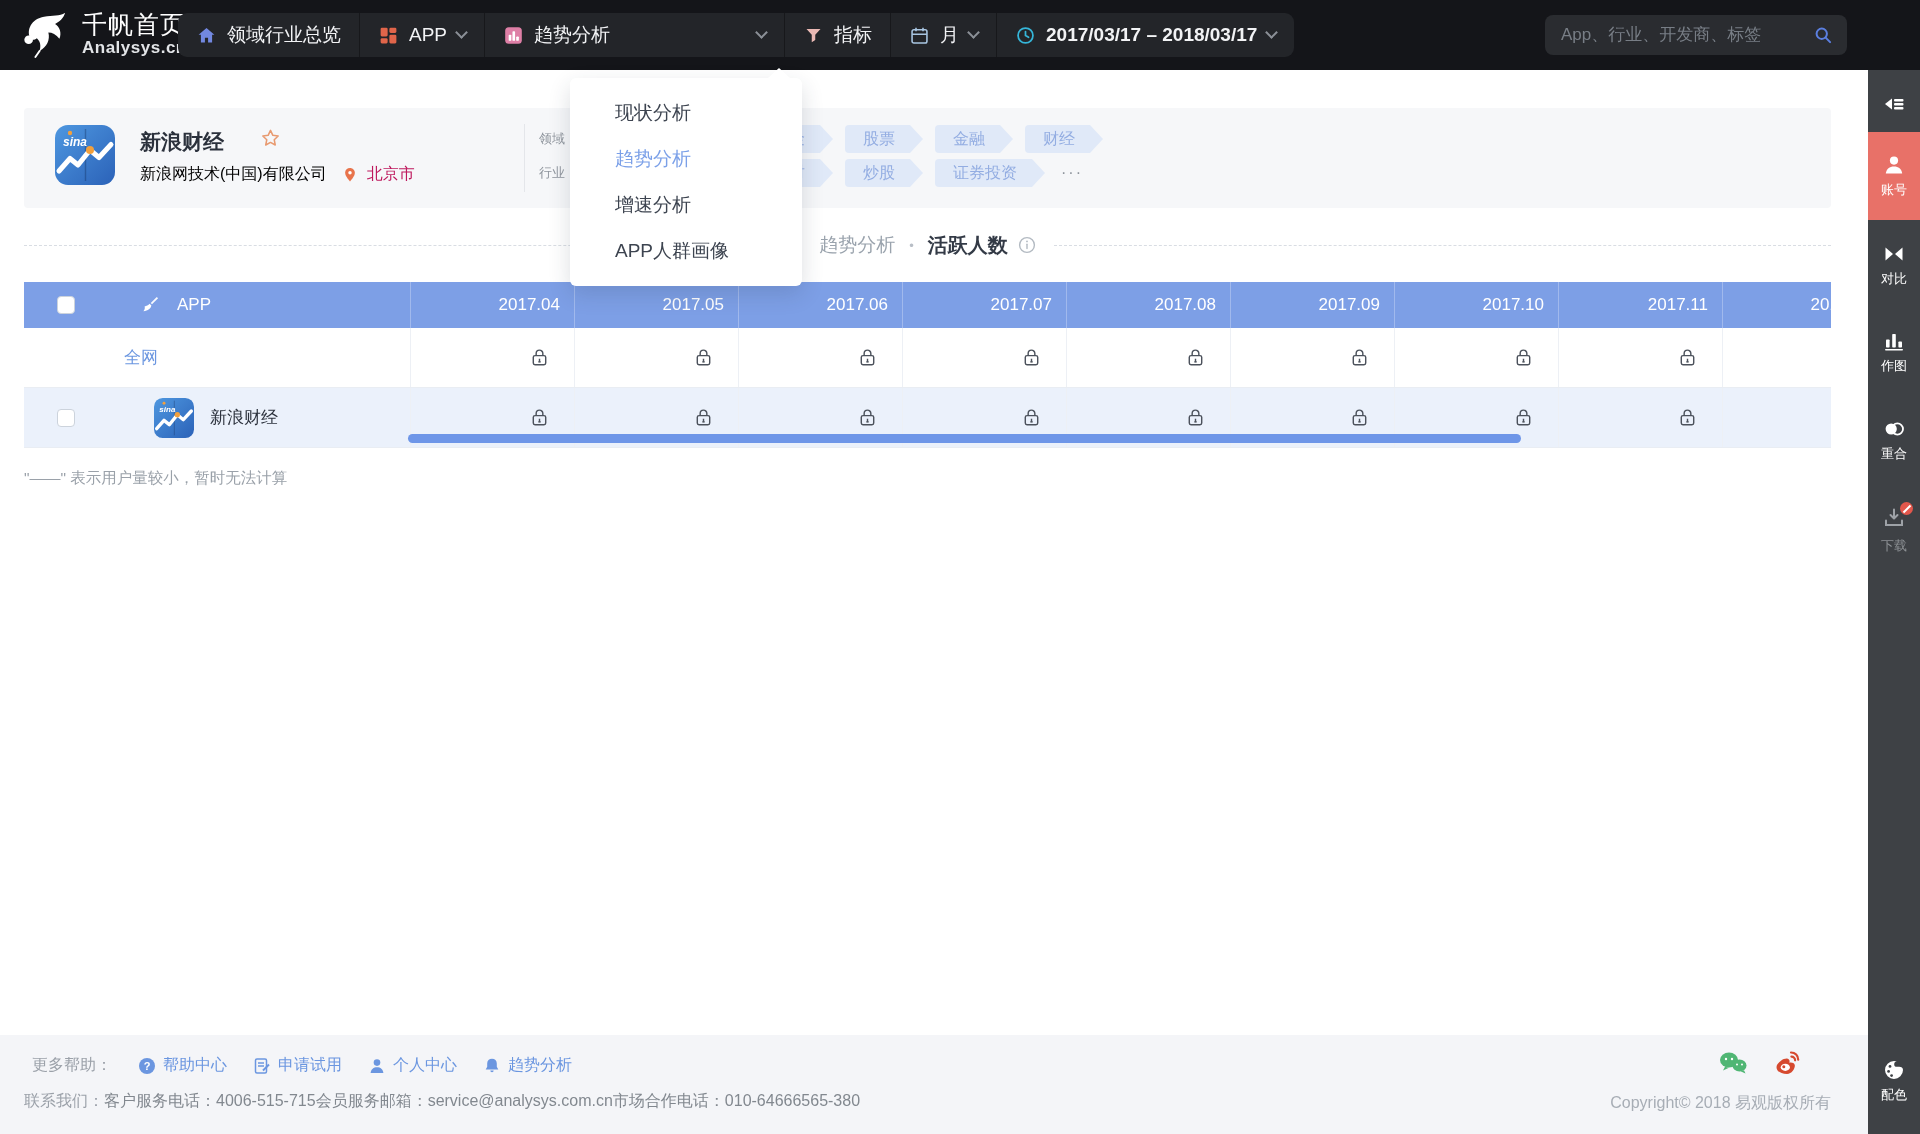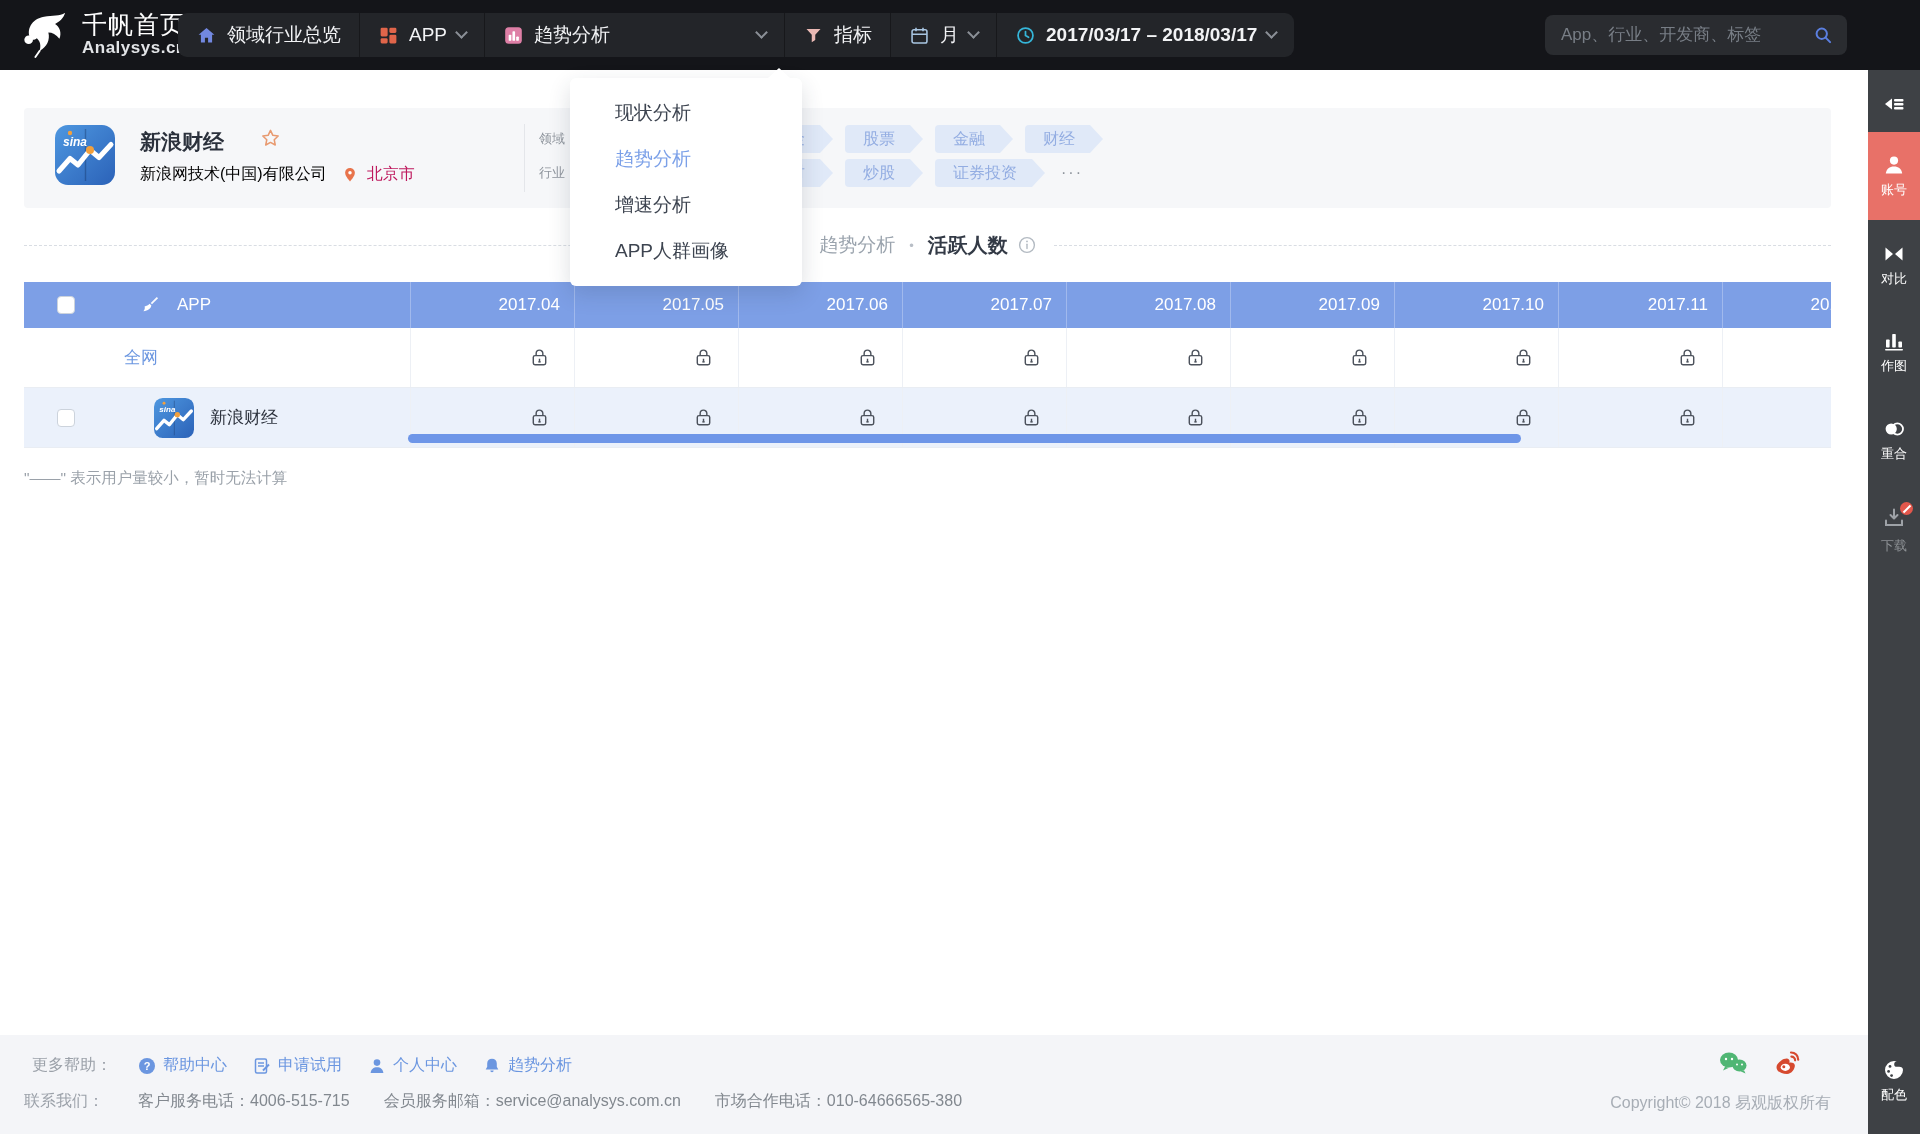--- a/index.html
+++ b/index.html
@@ -100,21 +100,21 @@
     border-left:11px solid transparent; border-right:11px solid transparent; border-bottom:10px solid #fff; }
   .dd-item { height:46px; line-height:46px; padding-left:45px; font-size:19px; color:#3d4450; white-space:nowrap; cursor:pointer; }
   .dd-item.active { color:#7ba0e8; }
 
   
   .footer { position:absolute; left:0; top:1035px; width:1868px; height:99px; background:#f4f5f8; }
   .f-line1 { position:absolute; left:32px; top:20px; display:flex; align-items:center; gap:26px; }
   .f-label { color:#9ba1a9; font-size:16px; white-space:nowrap; }
   .f-link { display:flex; align-items:center; gap:7px; color:#6b96e0; font-size:16px; white-space:nowrap; cursor:pointer; }
   .f-link svg { width:18px; height:18px; }
-  .f-line2 { position:absolute; left:24px; top:56px; display:flex; align-items:center; gap:34px; }
+  .f-line2 { position:absolute; left:24px; top:56px; display:flex; align-items:center; }
   .f-contact { color:#82888f; font-size:16px; white-space:nowrap; }
   .social { position:absolute; top:14px; }
   .social.wechat { left:1718px; } .social.weibo { left:1772px; }
   .social svg { width:30px; height:28px; }
   .copyright { position:absolute; right:37px; top:58px; color:#a7adb5; font-size:16px; white-space:nowrap; }
 </style>
 </head>
 <body>
 
 <div class="screen">

